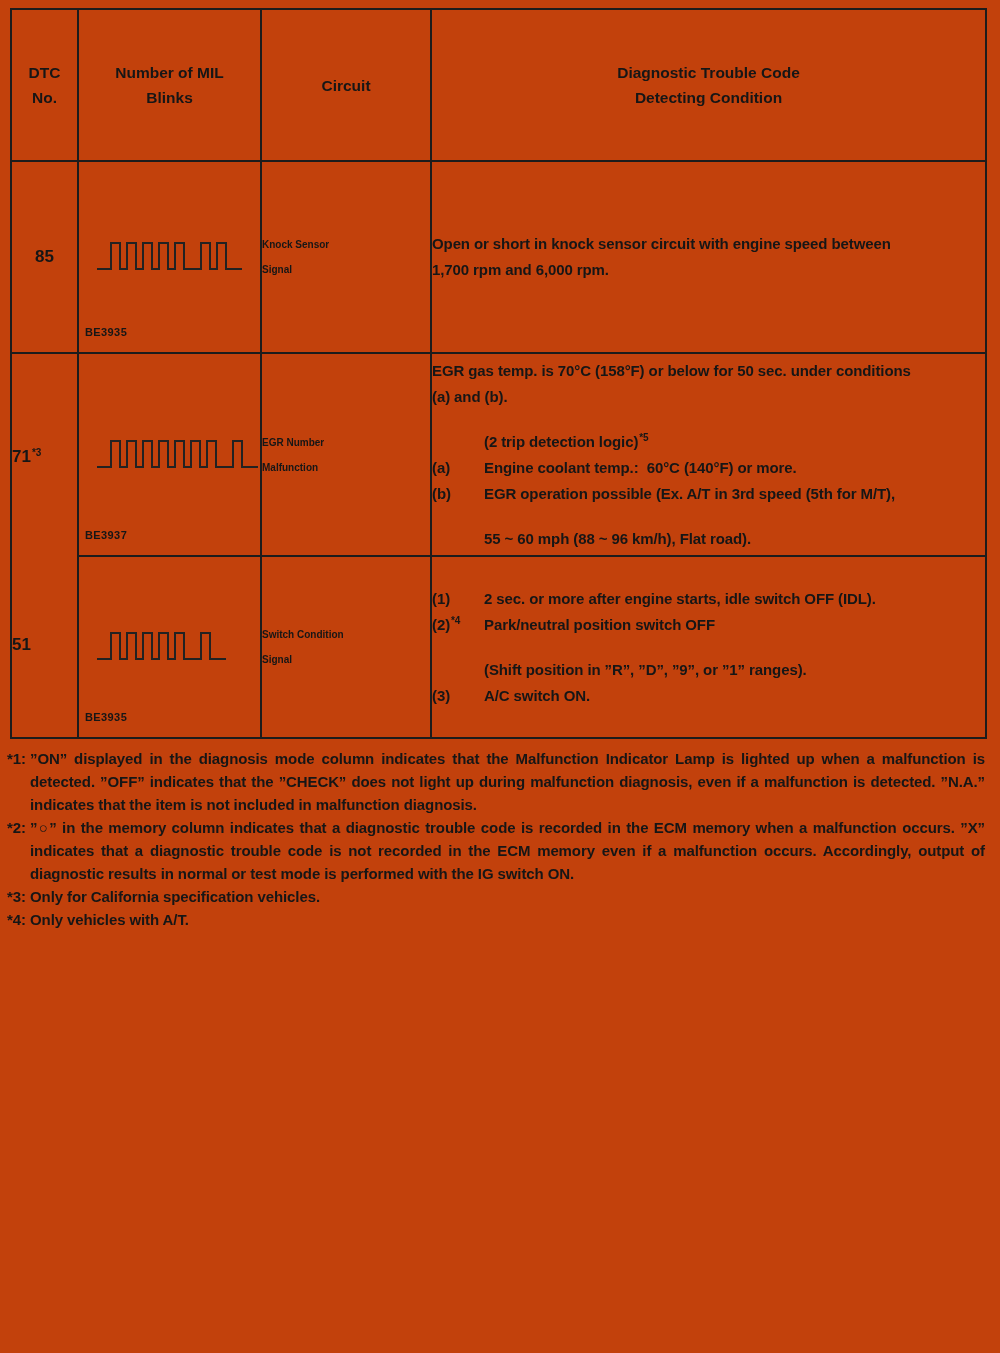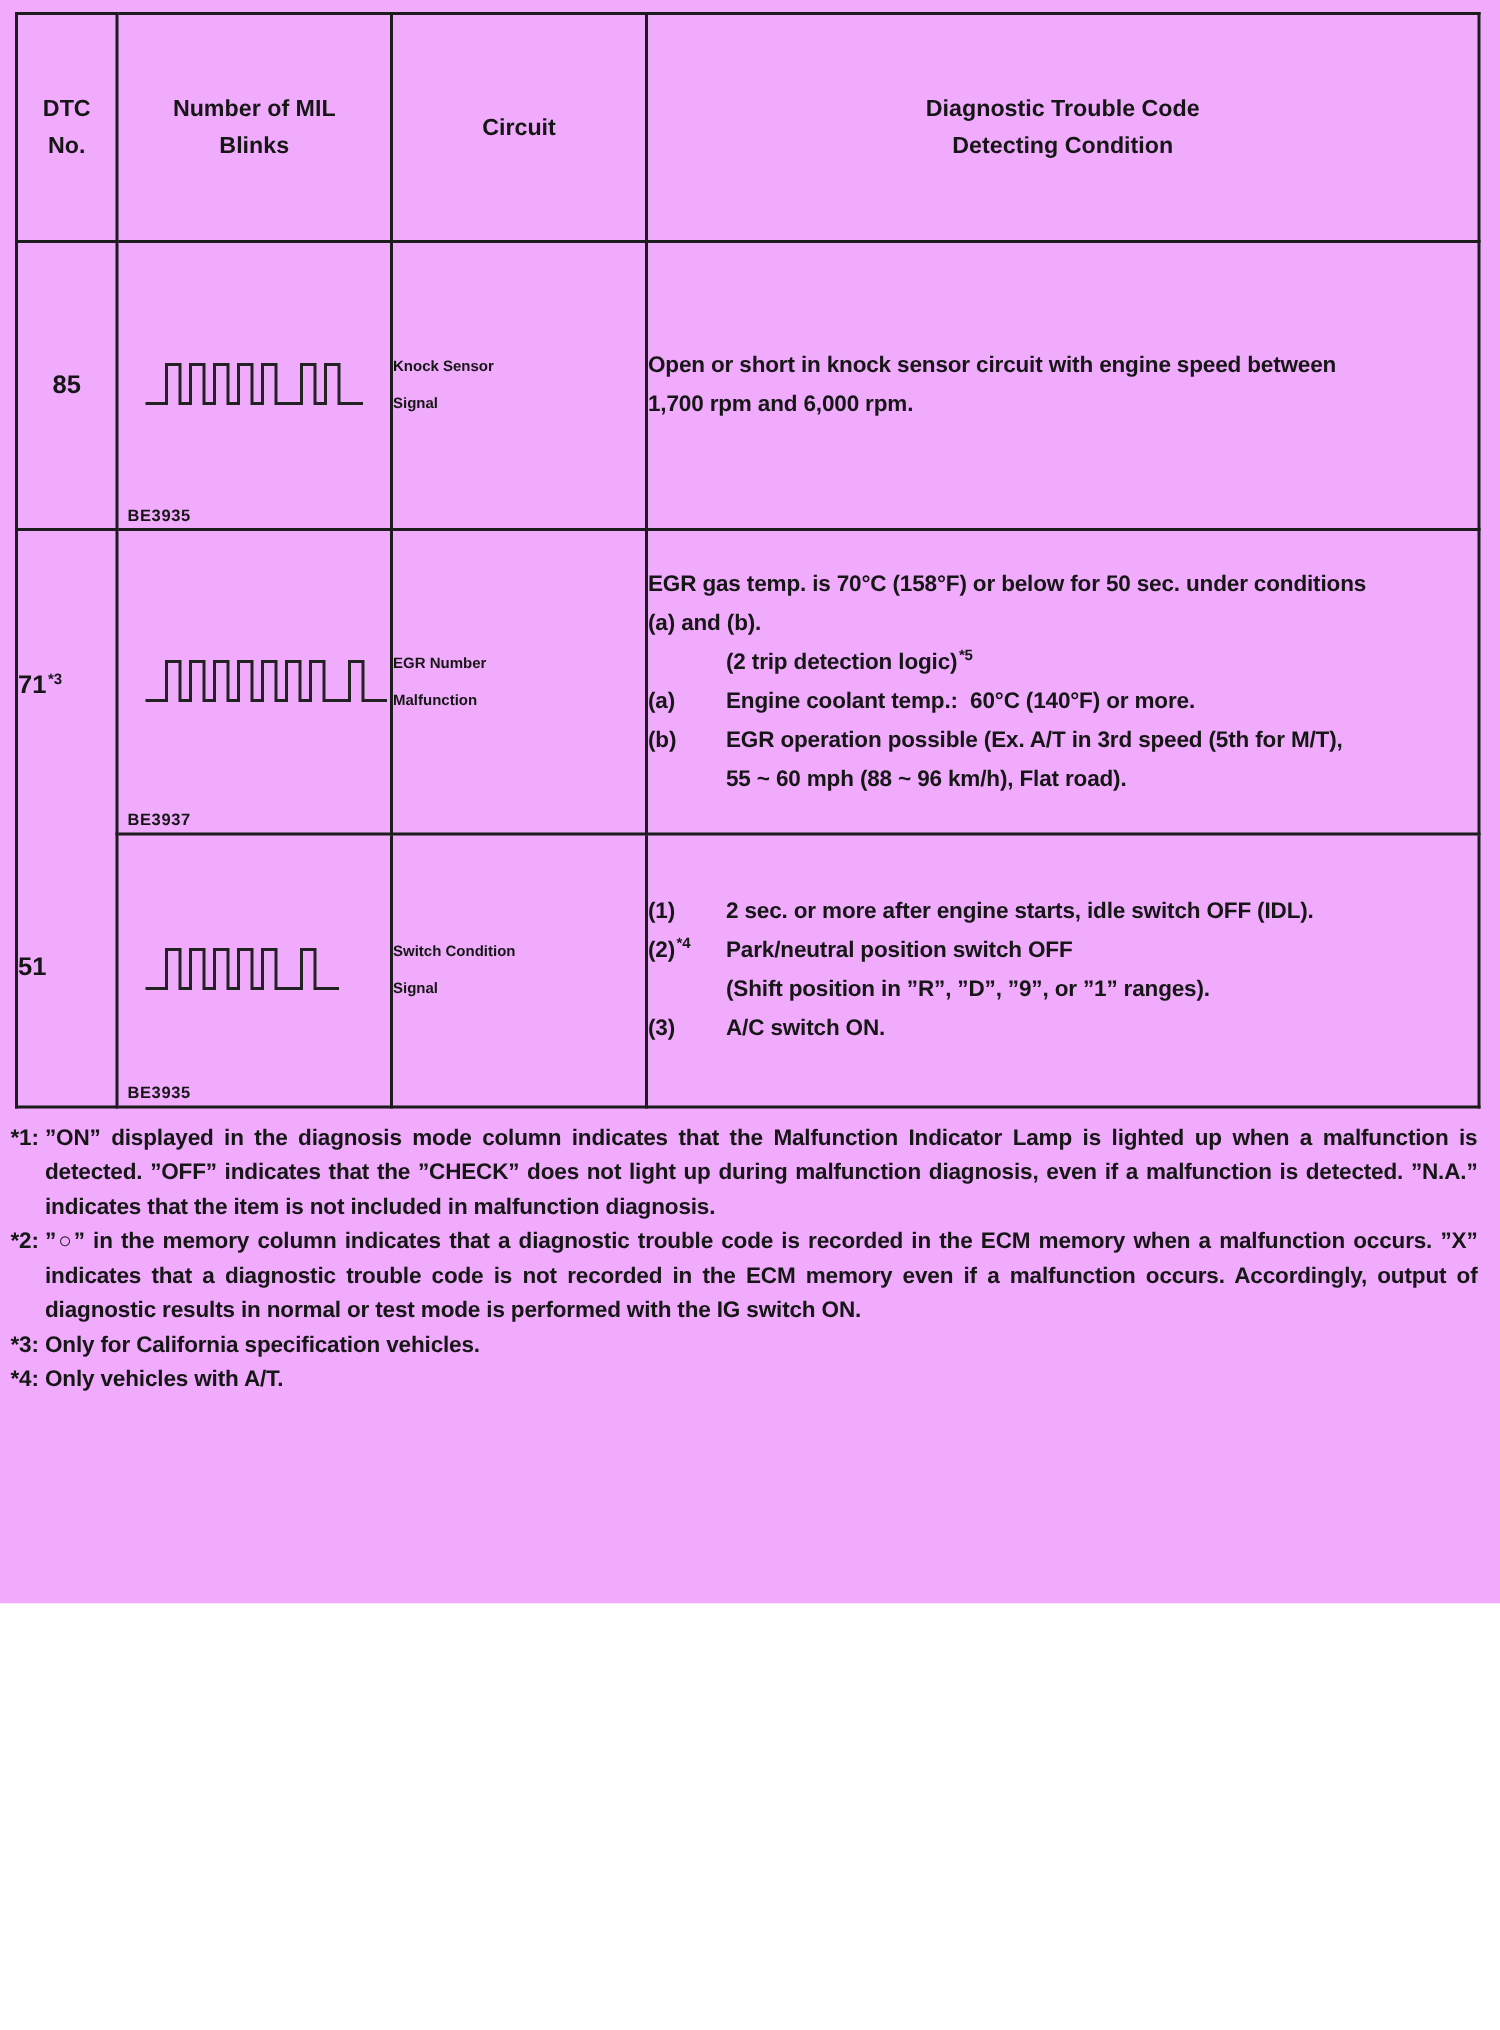--- a/index.html
+++ b/index.html
@@ -1,44 +1,44 @@
 <!DOCTYPE html>
 <html><head>
 <meta charset="utf-8">
 <style>
   * { box-sizing: border-box; margin: 0; padding: 0; }
   html, body { background: #fff; }
   body { font-family: "Liberation Sans", sans-serif; }
   .page {
-    position: relative; width: 1000px; height: 1069px;
-    background: #f0abfc; color: #161616; font-weight: 700; overflow: hidden;
+    position: relative; width: 1000px; height: 1353px;
+    background: #c2410c; color: #161616; font-weight: 700; overflow: hidden;
   }
   table.dtc-table {
     position: absolute; left: 10px; top: 8px;
     border-collapse: collapse; table-layout: fixed;
   }
   .dtc-table th, .dtc-table td {
     border: 2px solid #1c1c1c; padding: 0; vertical-align: middle;
   }
   .dtc-table thead tr { height: 152px; }
   .dtc-table tbody tr:nth-child(1) { height: 192px; }
   .dtc-table tbody tr:nth-child(2) { height: 203px; }
   .dtc-table tbody tr:nth-child(3) { height: 182px; }
   th { font-size: 15.5px; line-height: 25px; text-align: center; font-weight: 700; }
   .dtc-cell { text-align: center; font-size: 17px; vertical-align: middle; }
   .dtc-span { vertical-align: top; }
   .dtc-slot { display: flex; align-items: center; }
   sup { font-size: 10px; vertical-align: 6px; line-height: 0; margin-left: 1px; }
   .wave-cell { position: relative; }
   .wave-wrap { position: absolute; left: 17px; top: 50%; transform: translateY(-50%); height: 36px; }
-  .fig-label { position: absolute; left: 6px; bottom: 2px; font-size: 11px; letter-spacing: 0.4px; }
+  .fig-label { position: absolute; left: 6px; bottom: 14px; font-size: 11px; letter-spacing: 0.4px; }
   .circuit-cell { padding-left: 12px; font-size: 10px; line-height: 25px; text-align: left; }
   .cond-cell { padding: 0 8px 0 10px; font-size: 15px; text-align: left; }
   .cond-line { line-height: 26px; white-space: nowrap; display: flex; letter-spacing: -0.1px; }
-  .cond-line.indented { padding-left: 52px; }
+  .cond-line.indented { padding-left: 52px; margin-top: 19px; }
   .cond-marker { flex: 0 0 52px; }
   .cond-text { flex: 0 0 auto; }
   .footnotes {
     position: absolute; left: 7px; top: 747px; width: 978px;
     font-size: 15px; line-height: 23px; letter-spacing: -0.1px;
   }
   .footnote { position: relative; padding-left: 23px; text-align: justify; }
   .fn-marker { position: absolute; left: 0; top: 0; }
 </style>
 </head>

